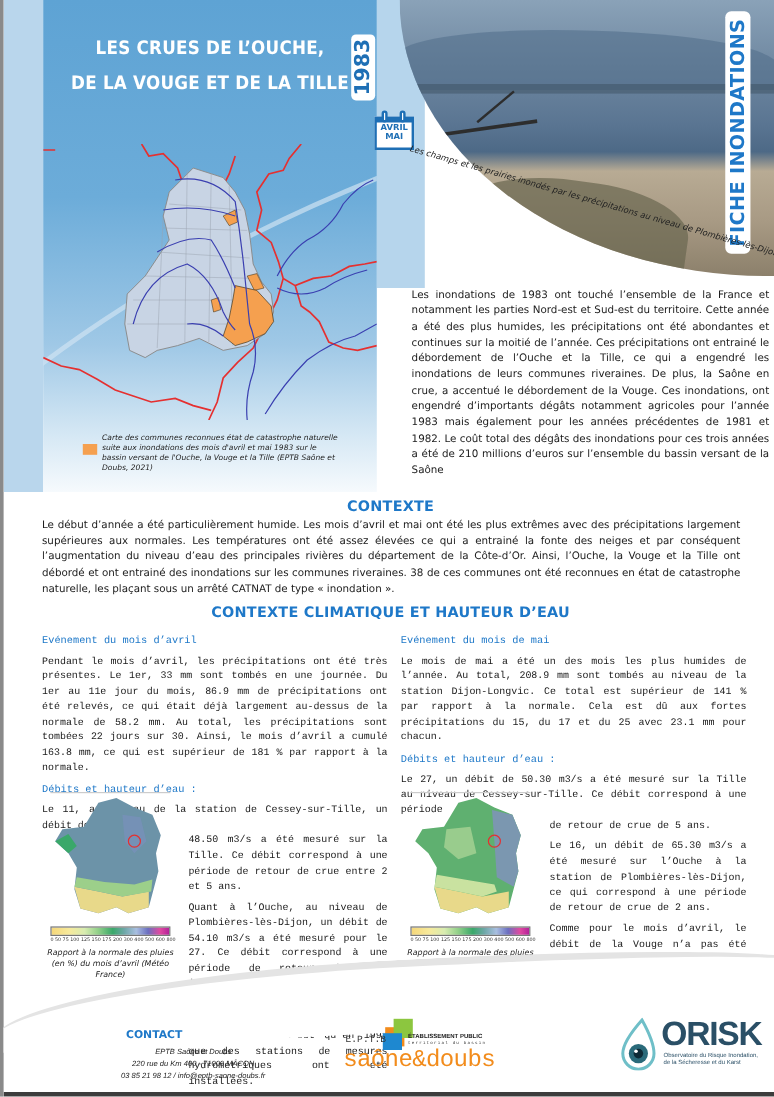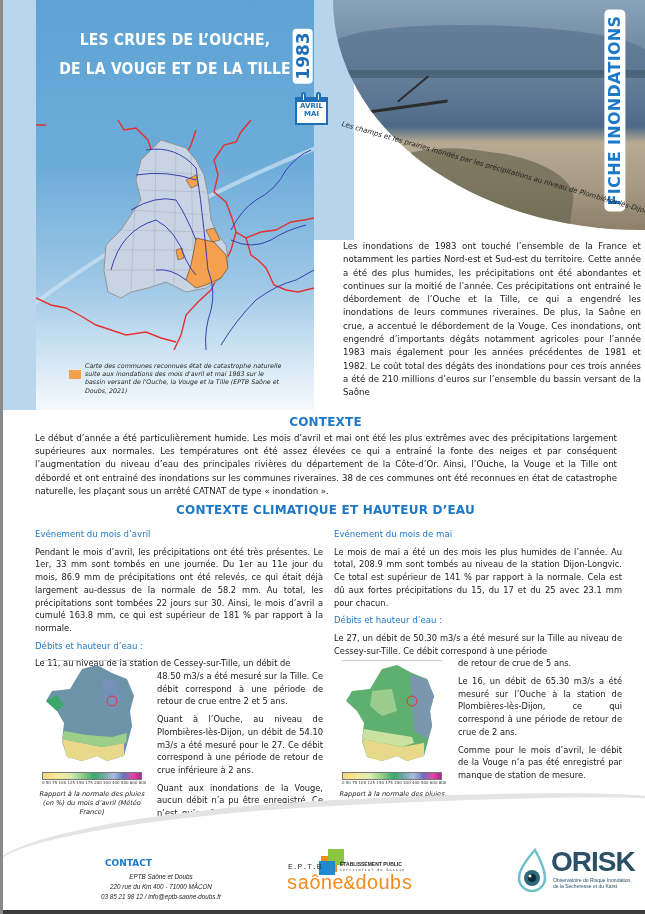--- a/index.html
+++ b/index.html
@@ -18,42 +18,42 @@
   .photo .hill { position: absolute; left: 0; top: 25px; width: 315px; height: 50px; background: #54708c; opacity: .6; border-radius: 40% 60% 0 0; }
   .photo .treeline { position: absolute; left: 0; top: 70px; width: 315px; height: 8px; background: #3c4f60; opacity: .5; }
   .photo .bank { position: absolute; left: 40px; top: 150px; width: 200px; height: 90px; background: #6a6650; opacity: .7; border-radius: 50% 40% 0 0; transform: rotate(8deg); }
   .photo .branch { position: absolute; left: 35px; top: 105px; width: 80px; height: 3px; background: #2d2d2d; transform: rotate(-8deg); }
   .photo .branch2 { position: absolute; left: 60px; top: 88px; width: 40px; height: 2px; background: #2d2d2d; transform: rotate(-40deg); }
 
   .main-title { position: absolute; left: 33px; top: 26px; width: 278px; text-align: center; color: #fff;
     font-family: "DejaVu Sans", sans-serif; font-weight: bold; font-size: 15.5px; line-height: 29px; letter-spacing: 0.2px; font-stretch: condensed; }
   .year-badge { position: absolute; left: 286px; top: 34px; width: 28px; height: 44px; display: flex; align-items: center; justify-content: center; }
   .year-badge span { display: inline-block; transform: rotate(-90deg); color: #1e6fb5; background: #fff; font-weight: bold; font-size: 17px; padding: 0 4px; border-radius: 4px; white-space: nowrap; }
-  .calendar { position: absolute; left: 292px; top: 92px; width: 17px; height: 33px; }
+  .calendar { position: absolute; left: 309px; top: 92px; width: 17px; height: 33px; }
   .calendar .cal-body { position: absolute; left: 0; top: 5px; width: 33px; height: 28px; background: #fff; border: 2px solid #1e6fb5; border-top: 5px solid #1e6fb5; }
   .calendar .ring { position: absolute; top: 0; width: 5px; height: 10px; border: 2px solid #1e6fb5; border-radius: 3px; background: #fff; }
   .calendar .ring.r1 { left: 6px; } .calendar .ring.r2 { left: 21px; }
   .calendar .cal-text { position: absolute; left: 0; top: 10px; width: 33px; text-align: center; color: #1e6fb5; font-weight: bold; font-size: 7px; line-height: 8px; }
 
   .fiche-badge { position: absolute; left: 597px; top: 30px; width: 30px; height: 160px; display: flex; align-items: center; justify-content: center; }
   .fiche-badge span { display: inline-block; transform: rotate(-90deg); background: #fff; color: #1e78c8; font-weight: bold; font-size: 16px; padding: 1px 6px; border-radius: 5px; white-space: nowrap; letter-spacing: 0.3px; }
 
   .photo-caption { position: absolute; left: 340px; top: 120px; width: 300px; font-size: 7px; font-style: italic; color: #222; transform: rotate(16deg); transform-origin: left top; white-space: nowrap; }
 
   .map-area { position: absolute; left: 33px; top: 120px; width: 278px; height: 230px; }
   .map-area svg { width: 100%; height: 100%; }
   .legend-swatch { position: absolute; left: 66px; top: 370px; width: 12px; height: 9px; background: #f5a04f; }
   .map-caption { position: absolute; left: 82px; top: 362px; width: 200px; font-size: 6.3px; font-style: italic; line-height: 8.2px; color: #222; }
 
   .intro { position: absolute; left: 340px; top: 240px; width: 298px; font-size: 8.6px; line-height: 13.3px; text-align: justify; color: #1a1a1a; }
 
   .section-title { position: absolute; left: 0; width: 645px; text-align: center; color: #1e78c8; font-weight: bold; font-size: 12px; letter-spacing: 0.2px; }
   .contexte-text { position: absolute; left: 32px; top: 432px; width: 582px; font-size: 8.6px; line-height: 13.2px; text-align: justify; }
 
-  .col { position: absolute; width: 288px; font-size: 8.3px; line-height: 12.7px; text-align: justify; }
+  .col { position: absolute; width: 288px; font-size: 8.3px; line-height: 12.7px; text-align: justify; font-family: Liberation Mono, monospace; }
   .col h3 { color: #1e78c8; font-weight: normal; font-size: 8.6px; margin-bottom: 5px; }
   .col p { margin-bottom: 5px; }
   .col-left { left: 32px; top: 528px; }
   .col-right { left: 331px; top: 528px; }
 
   .rain-map { position: absolute; width: 106px; }
   .rain-map .map-img { width: 100px; height: 108px; position: relative; margin-left: 3px; border-top: 1px solid #ccc; }
   .rain-map .scale { margin: 4px 0 0 3px; height: 8px; width: 100px; background: linear-gradient(90deg, #f5d77a 0%, #f7ea9c 15%, #d8ecb0 28%, #8fcf88 40%, #3aa86a 52%, #6fa7a8 62%, #a9bfe0 72%, #6b6fc0 82%, #e04aa0 92%, #b4209a 100%); border: 1px solid #777; }
   .rain-map .scale-labels { font-size: 4px; color: #333; margin-left: 3px; white-space: nowrap; }
   .rain-map .rm-caption { margin-top: 5px; text-align: center; font-size: 6.6px; font-style: italic; line-height: 9px; }

